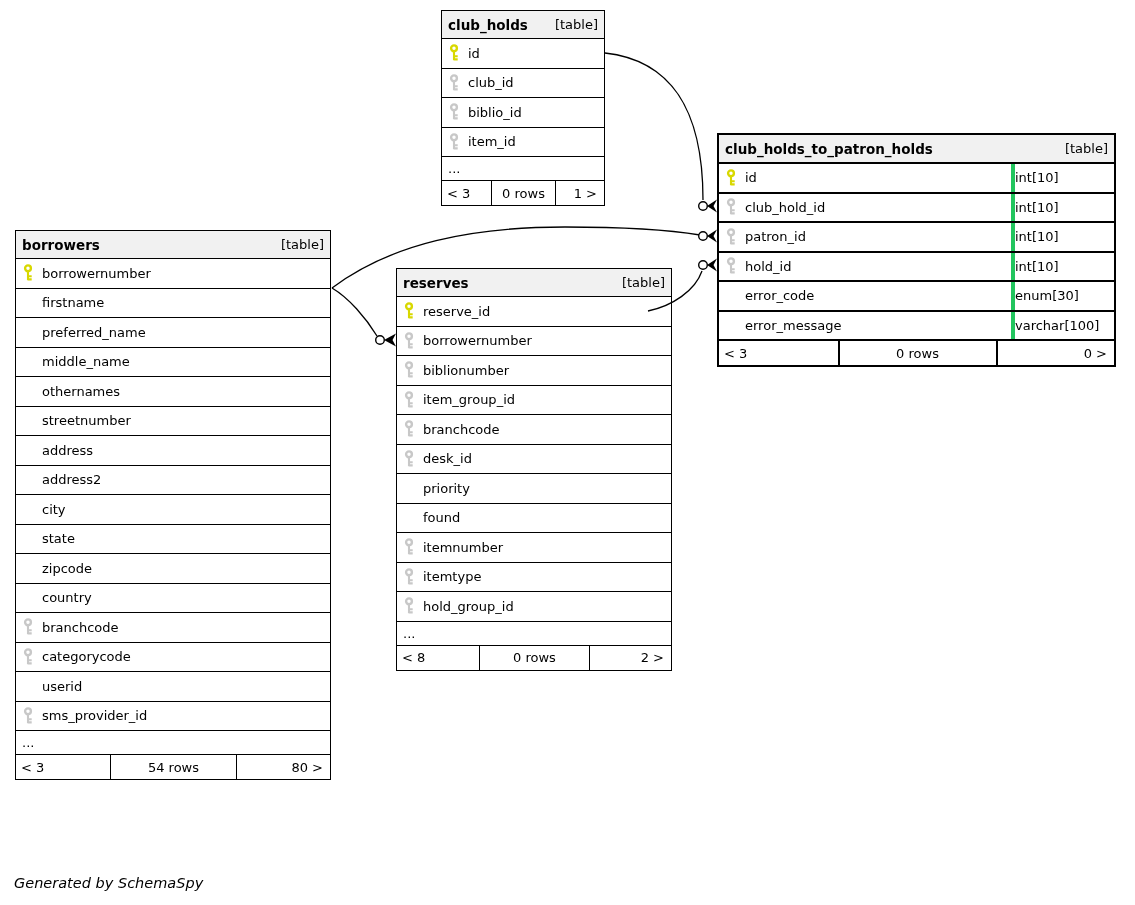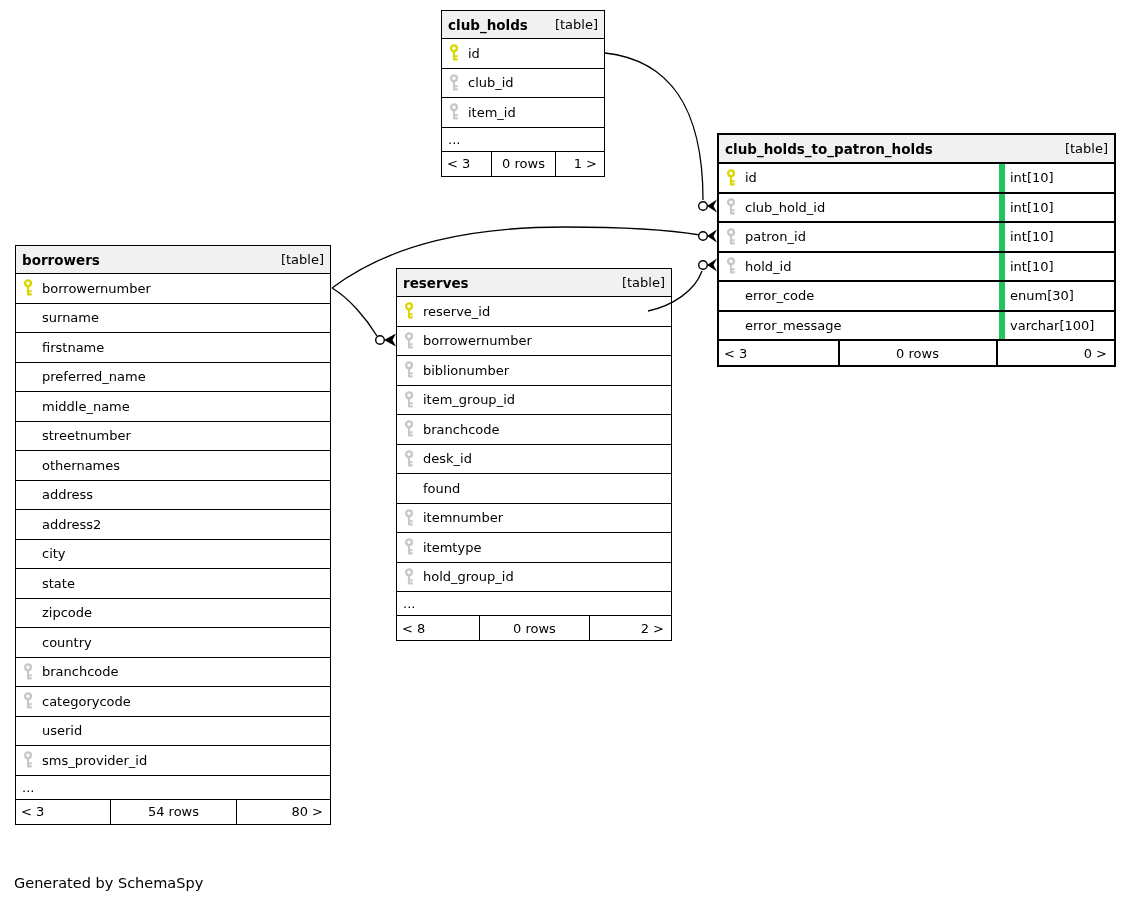--- a/index.html
+++ b/index.html
@@ -17,37 +17,37 @@
   .hdr{height:28px;background:#f1f1f1;display:flex;align-items:center;
        justify-content:space-between;padding:0 6px;border-bottom:1px solid #000;box-sizing:border-box;text-align:right;}
   .emph .hdr{height:29px;border-bottom-width:2px;}
   .tname{font-weight:bold;font-size:13.5px;white-space:nowrap;}
   .ttag{font-size:13px;white-space:nowrap;}
 
   .row{height:29.5px;display:flex;align-items:center;border-bottom:1px solid #000;box-sizing:border-box;font-size:13px;}
   .emph .row{border-bottom-width:2px;}
   .kcell{width:26px;display:flex;justify-content:center;align-items:center;flex:none;}
   .cname{flex:1;white-space:nowrap;overflow:hidden;}
-  .tcell{width:115px;flex:none;align-self:stretch;display:flex;align-items:center;
-         border-left:6px solid #22c55e;padding-left:5px;box-sizing:border-box;white-space:nowrap;}
+  .tcell{width:103px;flex:none;align-self:stretch;display:flex;align-items:center;
+         border-left:4px solid #22c55e;box-sizing:border-box;white-space:nowrap;}
   .row.ellipsis{height:24px;padding-left:6px;}
 
   .tfooter{height:24px;display:flex;font-size:13px;box-sizing:border-box;}
   .fc{display:flex;align-items:center;box-sizing:border-box;overflow:hidden;white-space:nowrap;}
   .fc.left{width:30%;padding-left:5px;}
   .fc.mid{width:40%;justify-content:center;border-left:1px solid #000;}
   .fc.right{width:30%;justify-content:flex-end;padding-right:7px;border-left:1px solid #000;}
   .emph .fc.mid,.emph .fc.right{border-left-width:2px;}
 
   #t-club_holds{left:441px;top:10px;width:164px;}
   #t-chtph{left:717px;top:133px;width:399px;}
-  #t-borrowers{left:15px;top:245px;width:316px;}
+  #t-borrowers{left:15px;top:230px;width:316px;}
   #t-reserves{left:396px;top:268px;width:276px;}
 
-  .note{position:absolute;left:14px;top:875px;font-size:14.5px;z-index:2;}
+  .note{position:absolute;left:14px;top:875px;font-size:14.5px;z-index:2;font-style:italic;}
 </style>
 </head>
 <body>
 
 <svg class="edges" width="1135" height="905" viewBox="0 0 1135 905">
     <path d="M605,53 C668,60 703,105 703,200" class="edge"></path>
     <polygon points="707,206 717,199.5 713.5,206 717,212.5" class="crow"></polygon>
     <circle cx="703" cy="206" r="4.3" class="odot"></circle>
     <path d="M332,288 C392,243 472,227 565,227 C632,227 670,230 700,235" class="edge"></path>
     <polygon points="707,236 717,229.5 713.5,236 717,242.5" class="crow"></polygon>
@@ -83,20 +83,29 @@
       </span>
       <span class="cname">club_id</span>
     </div>
     <div class="row">
       <span class="kcell">
         <svg width="12" height="18" viewBox="0 0 12 18" aria-hidden="true">
           <circle cx="5" cy="4.3" r="2.9" fill="none" stroke="#c8c8c8" stroke-width="2.4"></circle>
           <path d="M5 7.2 L5 16.3 M5 12.3 L8.7 12.3 M5 15.4 L8.7 15.4" stroke="#c8c8c8" stroke-width="2.1" fill="none"></path>
         </svg>
       </span>
+      <span class="cname">biblio_id</span>
+    </div>
+    <div class="row">
+      <span class="kcell">
+        <svg width="12" height="18" viewBox="0 0 12 18" aria-hidden="true">
+          <circle cx="5" cy="4.3" r="2.9" fill="none" stroke="#c8c8c8" stroke-width="2.4"></circle>
+          <path d="M5 7.2 L5 16.3 M5 12.3 L8.7 12.3 M5 15.4 L8.7 15.4" stroke="#c8c8c8" stroke-width="2.1" fill="none"></path>
+        </svg>
+      </span>
       <span class="cname">item_id</span>
     </div>
     <div class="row ellipsis">...</div>
     <div class="tfooter">
       <span class="fc left">&lt; 3</span>
       <span class="fc mid">0 rows</span>
       <span class="fc right">1 &gt;</span>
     </div>
   </div>
 
@@ -171,41 +180,37 @@
       <span class="kcell">
         <svg width="12" height="18" viewBox="0 0 12 18" aria-hidden="true">
           <circle cx="5" cy="4.3" r="2.9" fill="none" stroke="#d8d800" stroke-width="2.4"></circle>
           <path d="M5 7.2 L5 16.3 M5 12.3 L8.7 12.3 M5 15.4 L8.7 15.4" stroke="#d8d800" stroke-width="2.1" fill="none"></path>
         </svg>
       </span>
       <span class="cname">borrowernumber</span>
     </div>
     <div class="row">
       <span class="kcell"></span>
-      <span class="cname">surname</span>
-    </div>
-    <div class="row">
-      <span class="kcell"></span>
       <span class="cname">firstname</span>
     </div>
     <div class="row">
       <span class="kcell"></span>
       <span class="cname">preferred_name</span>
     </div>
     <div class="row">
       <span class="kcell"></span>
       <span class="cname">middle_name</span>
     </div>
     <div class="row">
       <span class="kcell"></span>
+      <span class="cname">othernames</span>
+    </div>
+    <div class="row">
+      <span class="kcell"></span>
       <span class="cname">streetnumber</span>
-    </div>
-    <div class="row">
-      <span class="kcell"></span>
-      <span class="cname">othernames</span>
     </div>
     <div class="row">
       <span class="kcell"></span>
       <span class="cname">address</span>
     </div>
     <div class="row">
       <span class="kcell"></span>
       <span class="cname">address2</span>
     </div>
     <div class="row">
@@ -317,20 +322,24 @@
       <span class="kcell">
         <svg width="12" height="18" viewBox="0 0 12 18" aria-hidden="true">
           <circle cx="5" cy="4.3" r="2.9" fill="none" stroke="#c8c8c8" stroke-width="2.4"></circle>
           <path d="M5 7.2 L5 16.3 M5 12.3 L8.7 12.3 M5 15.4 L8.7 15.4" stroke="#c8c8c8" stroke-width="2.1" fill="none"></path>
         </svg>
       </span>
       <span class="cname">desk_id</span>
     </div>
     <div class="row">
       <span class="kcell"></span>
+      <span class="cname">priority</span>
+    </div>
+    <div class="row">
+      <span class="kcell"></span>
       <span class="cname">found</span>
     </div>
     <div class="row">
       <span class="kcell">
         <svg width="12" height="18" viewBox="0 0 12 18" aria-hidden="true">
           <circle cx="5" cy="4.3" r="2.9" fill="none" stroke="#c8c8c8" stroke-width="2.4"></circle>
           <path d="M5 7.2 L5 16.3 M5 12.3 L8.7 12.3 M5 15.4 L8.7 15.4" stroke="#c8c8c8" stroke-width="2.1" fill="none"></path>
         </svg>
       </span>
       <span class="cname">itemnumber</span>

